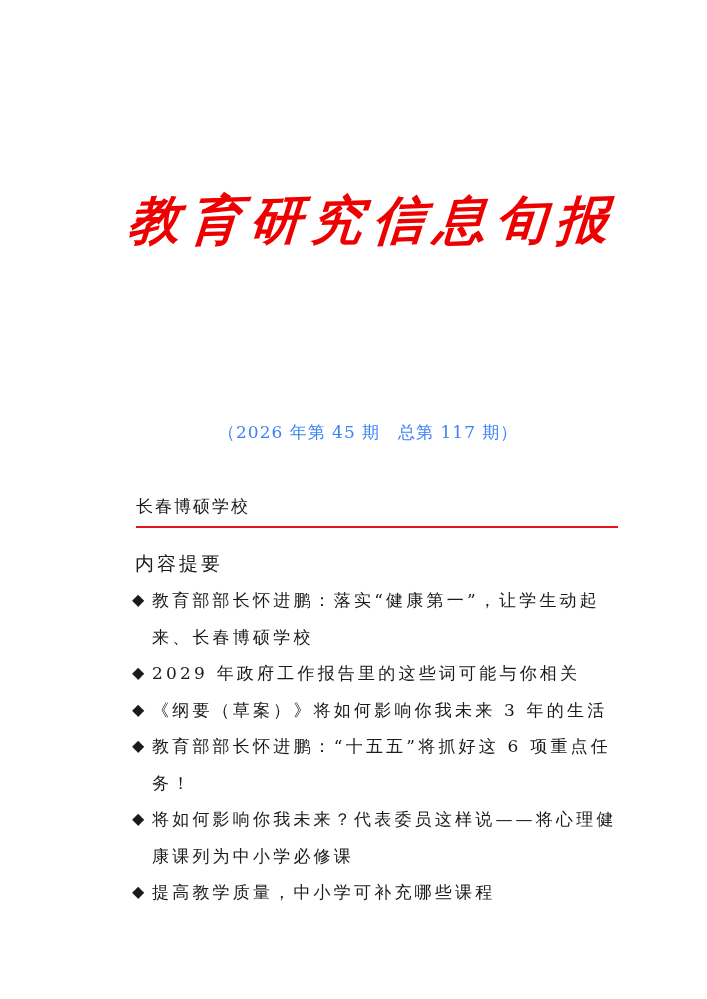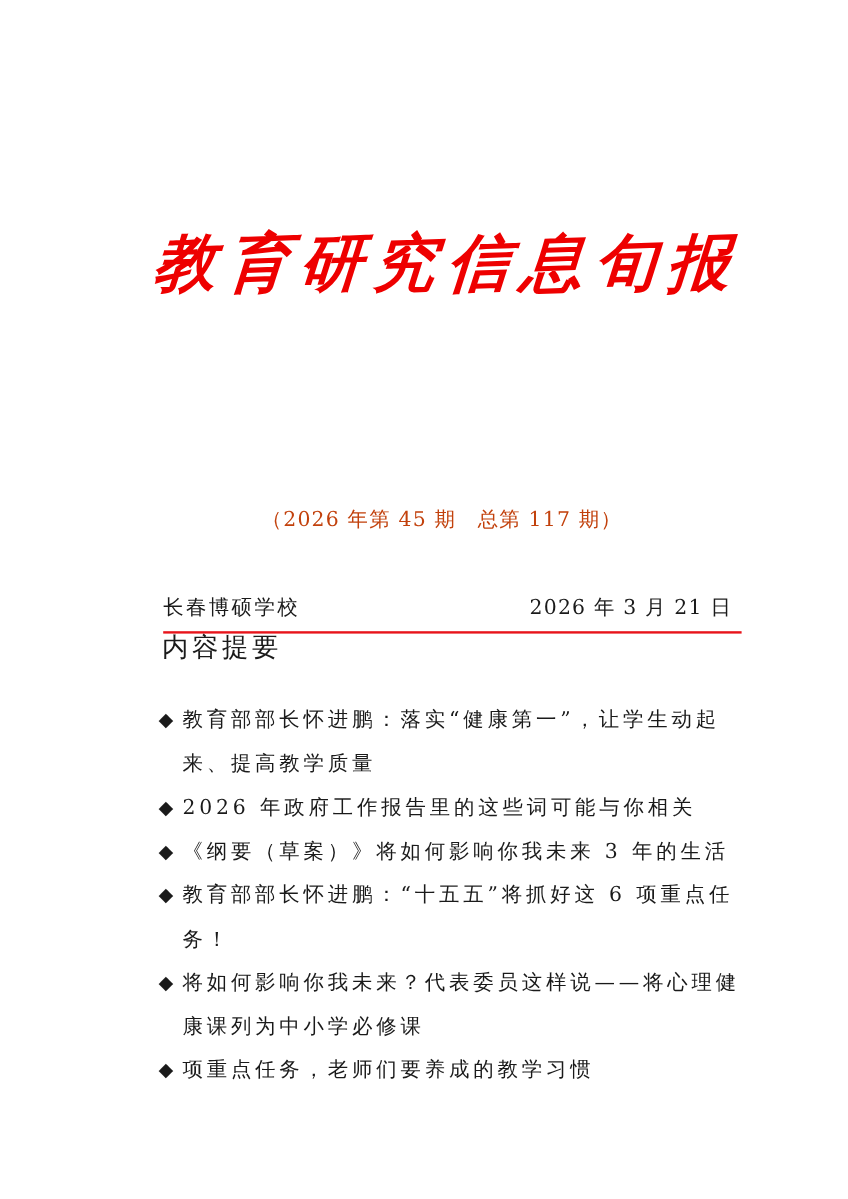--- a/index.html
+++ b/index.html
@@ -36,21 +36,21 @@
       letter-spacing: 0;
       line-height: 1;
     }
     .issue {
       position: absolute;
       left: 218px;
       top: 421px;
       font-size: 17px;
       letter-spacing: 1px;
       white-space: pre;
-      color: #c2410c;
+      color: #3b82f6;
     }
     .meta-row {
       position: absolute;
       left: 136px;
       top: 495px;
       width: 480px;
       height: 26px;
       font-size: 17px;
       text-align: center;
     }
@@ -71,22 +71,22 @@
       position: absolute;
       left: 136px;
       top: 526px;
       width: 482px;
       height: 2px;
       background: #e8141b;
     }
     .toc-heading {
       position: absolute;
       left: 135px;
-      top: 525px;
-      font-size: 22px;
+      top: 551px;
+      font-size: 19px;
       letter-spacing: 3px;
     }
     .toc {
       position: absolute;
       left: 132px;
       top: 582px;
       width: 490px;
       margin: 0;
       padding: 0;
       list-style: none;
@@ -121,45 +121,44 @@
   <span>信</span>
   <span>息</span>
   <span>旬</span>
   <span>报</span>
 </div>
 
 <div class="issue">（2026 年第 45 期　总第 117 期）</div>
 
 <div class="meta-row">
   <span class="school">长春博硕学校</span>
-  <span class="date">2026 年 3 月 21 日</span>
 </div>
 
 <div class="rule"></div>
 
 <div class="toc-heading">内容提要</div>
 
 <ul class="toc">
   <li>
     <span class="bullet">◆</span>
-    <span class="text">教育部部长怀进鹏：落实“健康第一”，让学生动起来、提高教学质量</span>
+    <span class="text">教育部部长怀进鹏：落实“健康第一”，让学生动起来、长春博硕学校</span>
   </li>
   <li>
     <span class="bullet">◆</span>
-    <span class="text">2026 年政府工作报告里的这些词可能与你相关</span>
+    <span class="text">2029 年政府工作报告里的这些词可能与你相关</span>
   </li>
   <li>
     <span class="bullet">◆</span>
     <span class="text">《纲要（草案）》将如何影响你我未来 3 年的生活</span>
   </li>
   <li>
     <span class="bullet">◆</span>
     <span class="text">教育部部长怀进鹏：“十五五”将抓好这 6 项重点任务！</span>
   </li>
   <li>
     <span class="bullet">◆</span>
     <span class="text">将如何影响你我未来？代表委员这样说——将心理健康课列为中小学必修课</span>
   </li>
   <li>
     <span class="bullet">◆</span>
-    <span class="text">项重点任务，老师们要养成的教学习惯</span>
+    <span class="text">提高教学质量，中小学可补充哪些课程</span>
   </li>
 </ul>
 
 </body></html>

